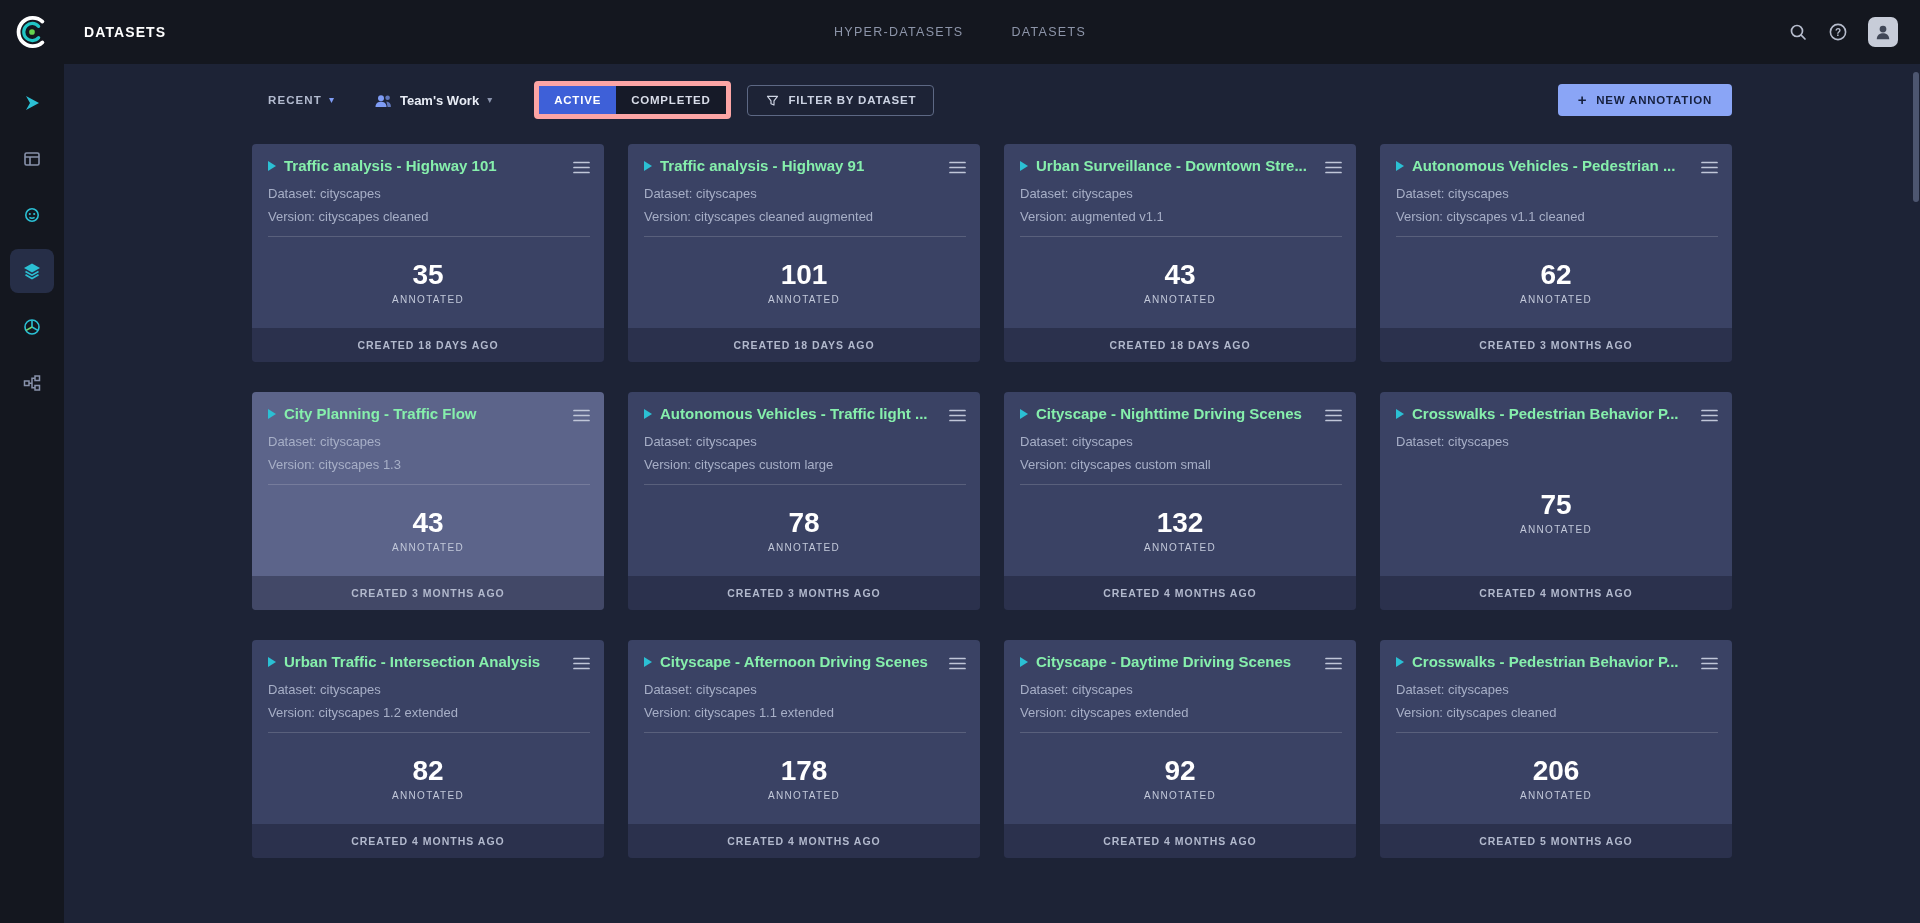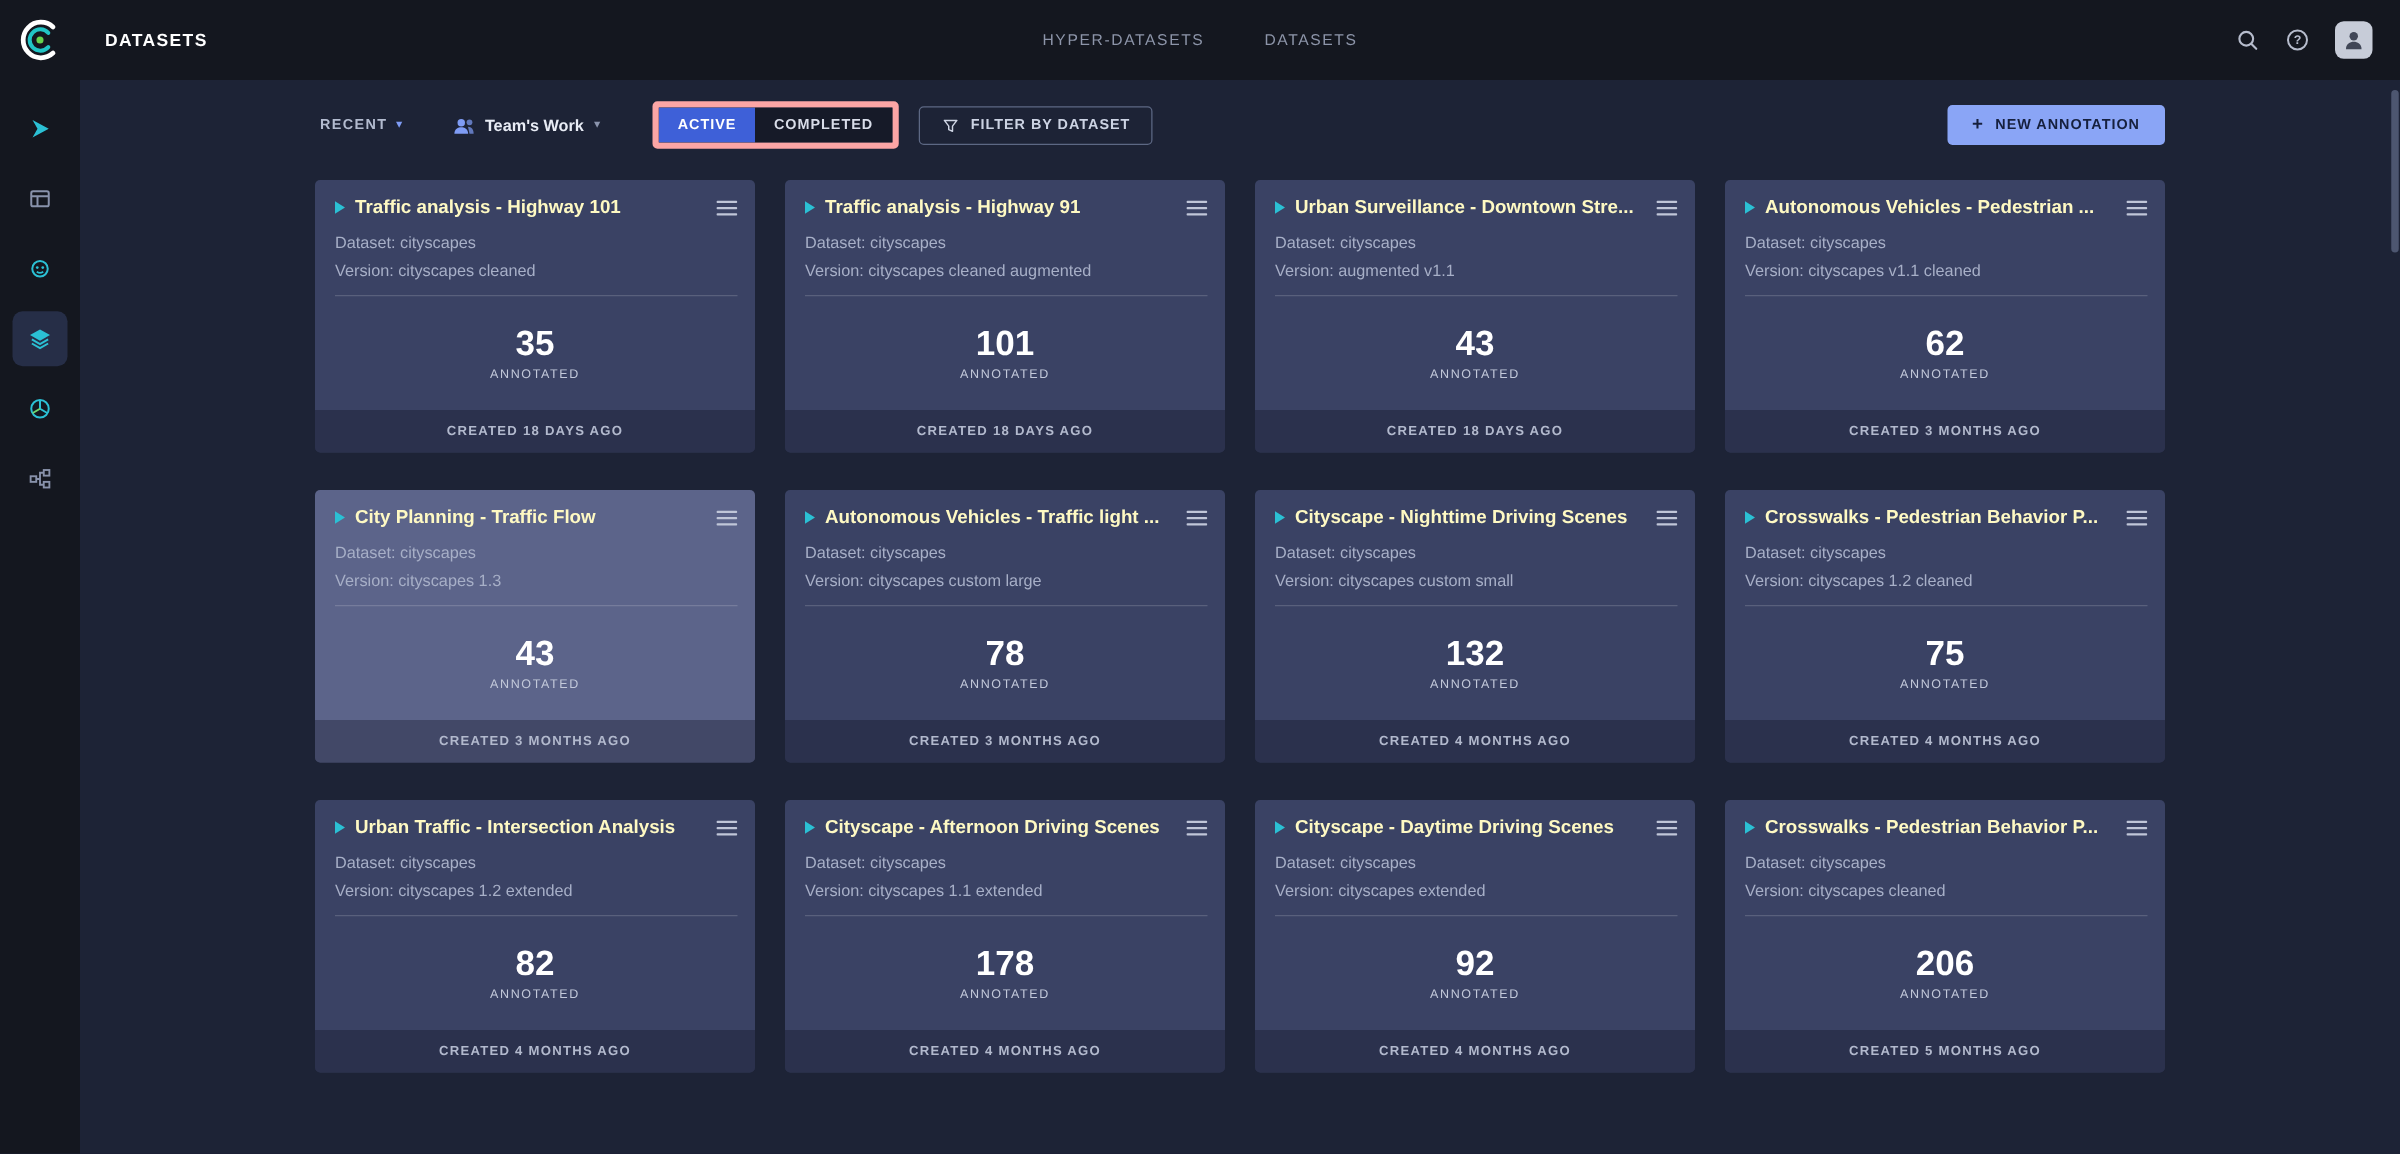--- a/index.html
+++ b/index.html
@@ -44,21 +44,21 @@
     width:44px; height:44px; border-radius:8px; display:flex;
     align-items:center; justify-content:center; cursor:pointer; flex:none;
   }
   .side-item.active { background:#262e47; }
 
   
   .content { position:absolute; left:64px; top:64px; right:0; bottom:0; background:#1d2336; overflow:hidden; }
   .wrapper { width:1480px; margin:0 auto; padding-top:16px; }
 
   .toolbar { display:flex; align-items:center; height:40px; margin-bottom:24px; }
-  .sort { display:flex; align-items:center; gap:7px; margin-left:4px; cursor:pointer; }
+  .sort { display:flex; align-items:center; gap:7px; margin-left:16px; cursor:pointer; }
   .sort-label { color:#b3bbcf; font-size:11.5px; font-weight:bold; letter-spacing:1.1px; }
   .caret { color:#7f9cf5; font-size:10px; line-height:1; }
   .caret.grey { color:#8b94ad; }
   .scope { display:flex; align-items:center; gap:8px; margin-left:40px; cursor:pointer; }
   .scope-label { color:#e8ecf5; font-size:13px; font-weight:bold; }
   .segmented { display:flex; margin-left:42px; border:5px solid #fca5a5; border-radius:4px; overflow:hidden; }
   .segment {
     padding:8px 15px; font-size:11.5px; font-weight:bold; letter-spacing:0.8px;
     color:#d9dde9; background:#161a28; cursor:pointer; white-space:nowrap;
   }
@@ -83,21 +83,21 @@
   }
   .card--highlighted { background:#5c648a; }
   .card-top { padding:13px 14px 0 16px; }
   .title-row { display:flex; align-items:flex-start; }
   .play {
     width:0; height:0; border-left:8px solid #2bc0d4;
     border-top:5px solid transparent; border-bottom:5px solid transparent;
     margin:4px 8px 0 0; flex:none;
   }
   .card-title {
-    flex:1; min-width:0; color:#fef9c3; font-size:15px; font-weight:bold;
+    flex:1; min-width:0; color:#86efac; font-size:15px; font-weight:bold;
     white-space:nowrap; overflow:hidden;
   }
   .menu-btn { flex:none; margin-left:10px; padding-top:3px; cursor:pointer; }
   .sub { color:#a7afc7; font-size:13px; margin-top:8px; }
   .sub.version { padding-bottom:12px; border-bottom:1px solid rgba(255,255,255,0.16); }
   .count-wrap { flex:1; display:flex; flex-direction:column; align-items:center; justify-content:center; }
   .count { color:#ffffff; font-size:28px; font-weight:bold; line-height:1.1; }
   .count-label { color:#c3c9da; font-size:10px; letter-spacing:1.3px; margin-top:4px; }
   .card-footer {
     height:34px; flex:none; background:rgba(12,16,32,0.32);
@@ -387,21 +387,20 @@
       <div class="title-row">
         <span class="play"></span>
         <span class="card-title">Crosswalks - Pedestrian Behavior P...</span>
         <span class="menu-btn">
           <svg width="17" height="13" viewBox="0 0 17 13">
             <path d="M1 1.5 H16 M1 6.5 H16 M1 11.5 H16" stroke="#c0c6d8" stroke-width="1.7" stroke-linecap="round"></path>
           </svg>
         </span>
       </div>
       <div class="sub">Dataset: cityscapes</div>
-      <div class="sub version">Version: cityscapes 1.2 cleaned</div>
     </div>
     <div class="count-wrap">
       <div class="count">75</div>
       <div class="count-label">ANNOTATED</div>
     </div>
     <div class="card-footer">CREATED 4 MONTHS AGO</div>
   </div>
 
   <div class="card">
     <div class="card-top">

